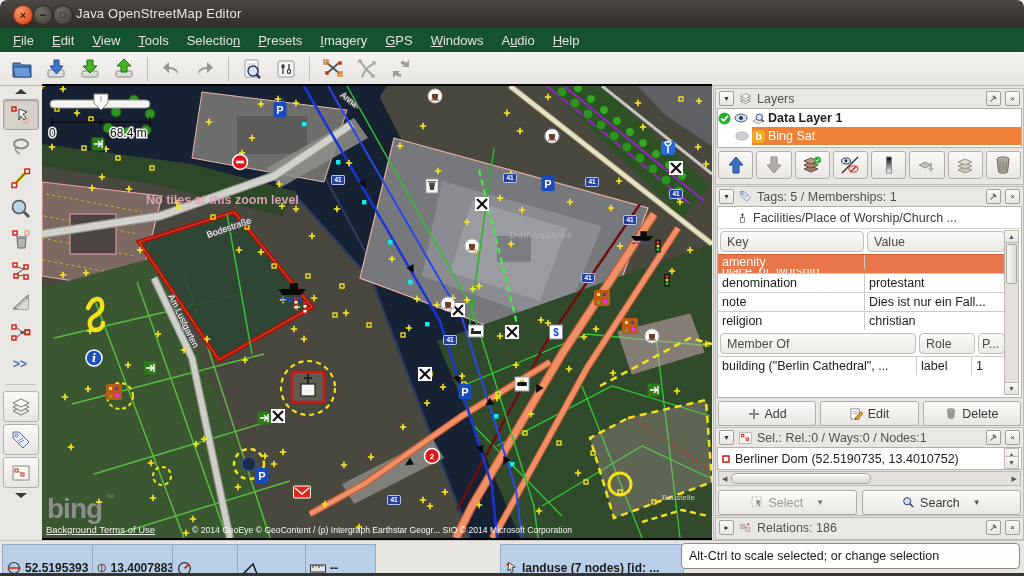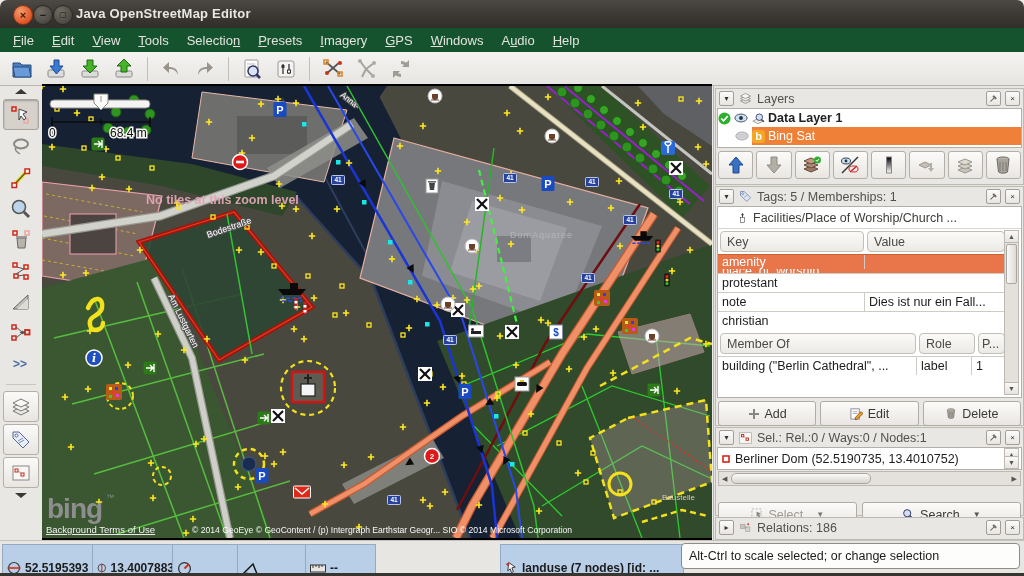--- a/index.html
+++ b/index.html
@@ -7,21 +7,21 @@
     font-family:"Liberation Sans","DejaVu Sans",sans-serif;-webkit-font-smoothing:antialiased;}
   
   .titlebar{position:absolute;top:0;left:0;right:0;height:28px;
     background:linear-gradient(#4c4944,#3b3833 55%,#312e2a);border-bottom:1px solid #23211e;
     border-radius:7px 7px 0 0;}
   .tbtn{position:absolute;top:5px;width:18px;height:18px;border-radius:50%;cursor:default;
     display:flex;align-items:center;justify-content:center;font-size:11px;font-weight:bold;line-height:1;}
   .tbtn.close{left:13px;background:radial-gradient(circle at 35% 30%,#f49c6b,#df5426 70%);border:1px solid #8f3410;color:#4e1a04;}
   .tbtn.min,.tbtn.max{background:radial-gradient(circle at 35% 30%,#716c63,#4b4842 75%);border:1px solid #2b2925;color:#1d1b18;}
   .tbtn.min{left:33px}.tbtn.max{left:53px;font-size:8px}
-  .wtitle{position:absolute;left:76px;top:6px;font-size:13px;font-weight:bold;color:#e9e7e3;letter-spacing:.2px}
+  .wtitle{position:absolute;left:76px;top:6px;font-size:13px;font-weight:normal;color:#e9e7e3;letter-spacing:.2px}
   
   .menubar{position:absolute;top:28px;left:0;right:0;height:24px;background:#14532d;
     display:flex;align-items:center;padding-left:4px;}
   .mi{color:#e4e2de;font-size:13px;padding:2px 9px;cursor:default}
   .mi u{text-decoration:underline}
   
   .toolbar{position:absolute;top:52px;left:0;right:0;height:33px;
     background:linear-gradient(#f4f3f1,#e7e5e1);border-bottom:1px solid #b9b6b0;display:flex;align-items:center;padding-left:5px;}
   .tbi{width:30px;height:28px;margin:0 2px;display:flex;align-items:center;justify-content:center;border-radius:3px;}
   .tbi svg{width:24px;height:24px}
@@ -1001,27 +1001,29 @@
         <div class="kvhead">
           <span class="kvh" style="width:136px">Key</span>
           <span class="kvh" style="flex:1;margin-right:14px">Value</span>
         </div>
         <div style="margin-right:14px">
           <div class="trow sel">
               <span class="tk">amenity</span>
               <span class="tv">place_of_worship</span>
             </div>
           <div class="trow">
+              <span class="tk">denomination</span>
               <span class="tv">protestant</span>
             </div>
           <div class="trow">
               <span class="tk">note</span>
               <span class="tv">Dies ist nur ein Fall...</span>
             </div>
           <div class="trow">
+              <span class="tk">religion</span>
               <span class="tv">christian</span>
             </div>
         </div>
         <div class="kvhead" style="padding-top:3px">
           <span class="kvh" style="width:188px">Member Of</span>
           <span class="kvh" style="width:48px">Role</span>
           <span class="kvh" style="flex:1;margin-right:14px;padding-left:3px">P...</span>
         </div>
         <div class="trow" style="margin-right:14px">
           <span class="tk" style="width:194px">building ("Berlin Cathedral", ...</span>
@@ -1090,21 +1092,21 @@
           <div class="ar">▲</div>
           <div class="ar b" style="position:absolute;bottom:0;left:0;right:0">▼</div>
         </div>
       </div>
       <div style="display:flex;align-items:center;height:13px;margin:1px 2px;background:#e4e1dc;border:1px solid #bdb9b2;">
         <span style="font-size:7px;color:#555;padding:0 3px">◀</span>
         <span style="flex:1;height:9px;margin:0 1px;background:linear-gradient(#fafaf8,#d8d5cf);border:1px solid #aaa69f;border-radius:5px;max-width:190px"></span>
         <span style="flex:1"></span>
         <span style="font-size:7px;color:#555;padding:0 3px">▶</span>
       </div>
-      <div style="display:flex;gap:5px;padding:15px 2px;">
+      <div style="display:flex;gap:5px;padding:3px 2px;">
         <span class="btn" style="flex:1;height:23px;color:#9d9992">
           <svg width="13" height="13" viewBox="0 0 14 14">
               <rect x="1" y="1" width="10" height="10" fill="none" stroke="#b0aca5" stroke-dasharray="2,2"></rect>
               <path d="M6 4l5 2-2.2 1L10 10l-1.4 1-1.2-2.8L6 10z" fill="#8a8680"></path>
             </svg>
           <span>Select</span>
           <span style="font-size:8px;color:#777;margin-left:8px">▼</span>
           </span>
         <span class="btn" style="flex:1.15;height:23px">
           <svg width="13" height="13" viewBox="0 0 20 20">

